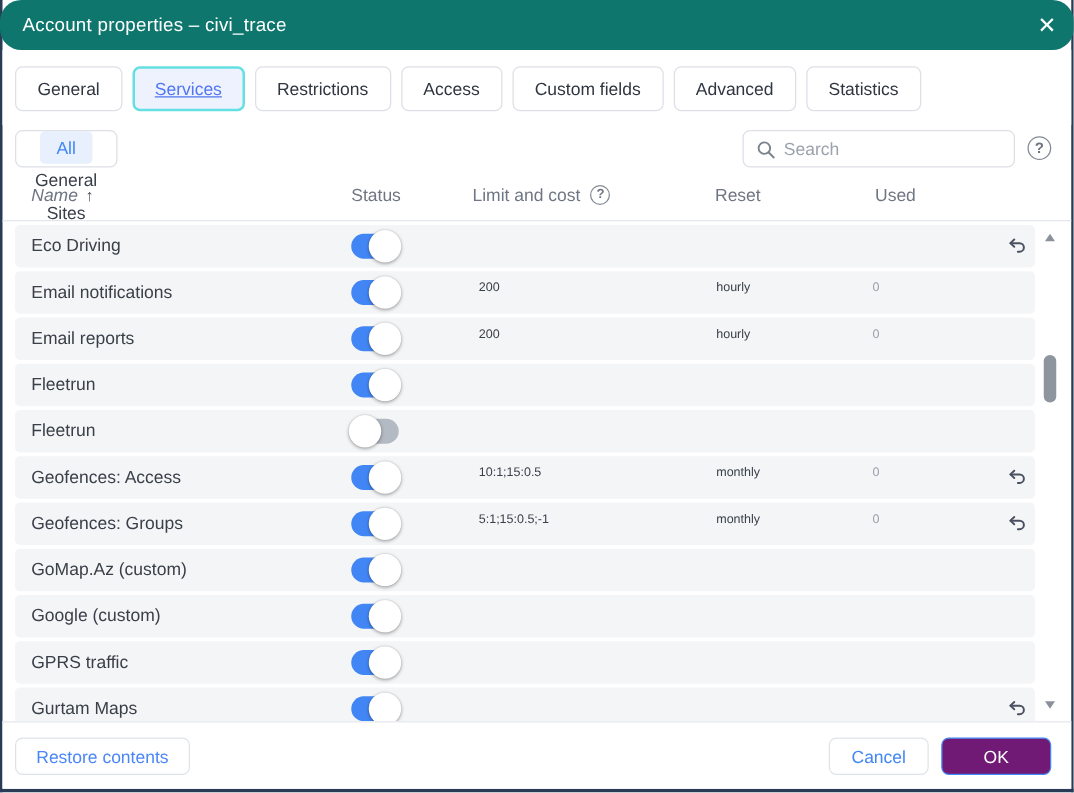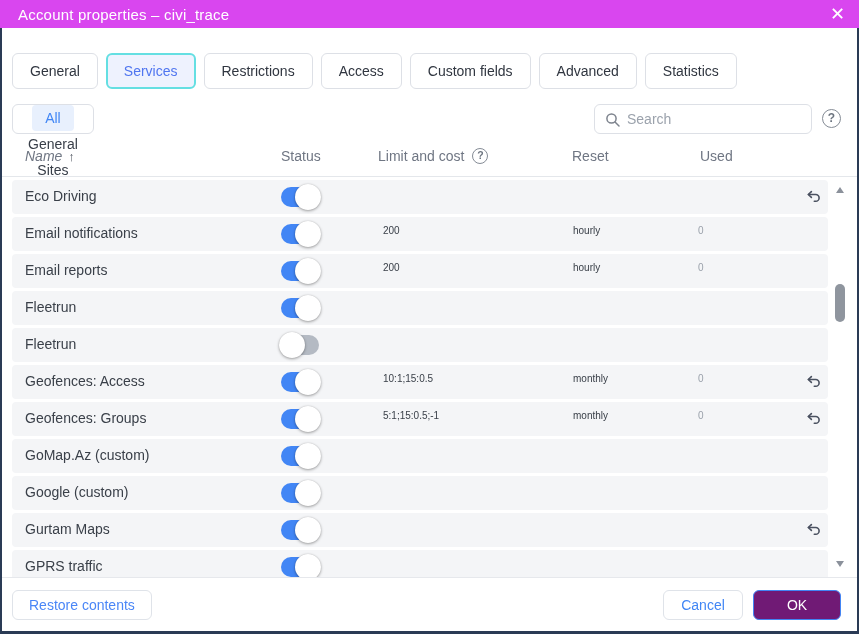--- a/index.html
+++ b/index.html
@@ -7,42 +7,43 @@
   body { font-family: "Liberation Sans", "DejaVu Sans", sans-serif; background: #fff; }
 
   .dialog {
     position: relative; width: 859px; height: 634px;
     background: #fff;
     border-left: 2px solid #2a3b55; border-right: 2px solid #2a3b55; border-bottom: 3px solid #2a3b55;
   }
 
   
   .titlebar {
-    position: absolute; top: 0; left: -2px; right: -2px; height: 28px;
-    background: #d946ef; color: #fff; display: flex; align-items: center;
+    position: absolute; top: 0; left: -2px; right: -2px; height: 40px;
+    background: #0f766e; color: #fff; display: flex; align-items: center;
     padding-left: 18px;
+    border-radius: 17px;
   }
   .titlebar .title { font-size: 15px; font-weight: 500; letter-spacing: .2px; }
   .titlebar .close {
     position: absolute; right: 14px; top: 50%; transform: translateY(-50%);
     font-size: 18px; color: #fff; cursor: pointer; line-height: 1;
   }
 
   
   .tabbar {
     position: absolute; top: 40px; left: 0; right: 0; height: 60px;
     display: flex; gap: 8px; padding: 13px 0 0 10px; background: #fff;
   }
   .tab {
     height: 36px; padding: 0 17px; display: inline-flex; align-items: center;
     border: 1px solid #dde0e6; border-radius: 6px; background: #fff;
     font-size: 14px; font-weight: 500; color: #303640; cursor: pointer; white-space: nowrap;
   }
   .tab.active {
-    border: 2px solid #64dfe2; background: #eef2fe; color: #5076f0; padding: 0 16px;
+    border: 2px solid #64dfe2; background: #eef2fe; color: #5076f0; padding: 0 16px; text-decoration: underline;
   }
 
   
   .toolbar { position: absolute; top: 104px; left: 0; right: 0; height: 32px; }
   .segmented {
     position: absolute; left: 10px; top: 0; height: 30px;
     display: inline-flex; align-items: center;
     border: 1px solid #dde0e6; border-radius: 6px; background: #fff; padding: 0 2px; flex-direction: column;
   }
   .segment {
@@ -322,44 +323,44 @@
     <span class="name">Google (custom)</span>
     <span class="toggle">
             <span class="knob"></span>
           </span>
     <span class="cell limit"></span>
     <span class="cell reset"></span>
     <span class="cell used"></span>
 
   </div>
         <div class="service-row">
+    <span class="name">GPRS traffic</span>
+    <span class="toggle">
+            <span class="knob"></span>
+          </span>
+    <span class="cell limit"></span>
+    <span class="cell reset"></span>
+    <span class="cell used"></span>
+
+  </div>
+        <div class="service-row">
     <span class="name">Gurtam Maps</span>
     <span class="toggle">
             <span class="knob"></span>
           </span>
     <span class="cell limit"></span>
     <span class="cell reset"></span>
     <span class="cell used"></span>
     <span class="undo-btn">
       <svg width="18" height="18" viewBox="0 0 18 18">
         <path d="M4.5 6.5 h7.2 a3.4 3.4 0 0 1 0 6.8 h-1.4" fill="none" stroke="#4a5160" stroke-width="1.6" stroke-linecap="round"></path>
         <path d="M7.4 3.6 L4.3 6.5 L7.4 9.4" fill="none" stroke="#4a5160" stroke-width="1.6" stroke-linecap="round" stroke-linejoin="round"></path>
       </svg>
     </span>
   </div>
-        <div class="service-row">
-    <span class="name">GPRS traffic</span>
-    <span class="toggle">
-            <span class="knob"></span>
-          </span>
-    <span class="cell limit"></span>
-    <span class="cell reset"></span>
-    <span class="cell used"></span>
-
-  </div>
       </div>
   </div>
 
   <div class="scrollbar">
     <div class="scroll-up"></div>
     <div class="scroll-thumb"></div>
     <div class="scroll-down"></div>
   </div>
 
   <div class="footer">

